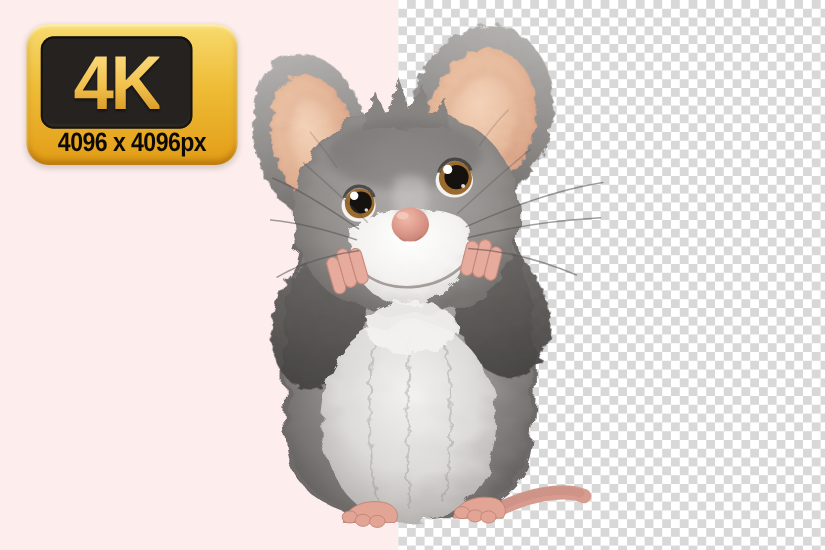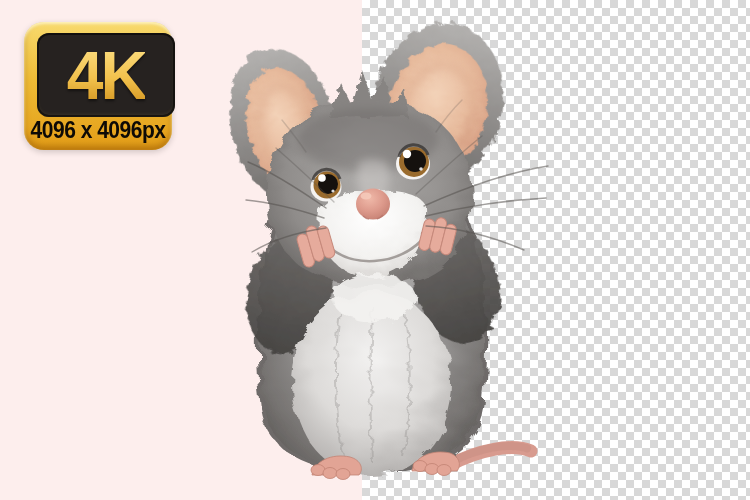--- a/index.html
+++ b/index.html
@@ -11,21 +11,21 @@
   .bg-left{position:absolute;left:0;top:0;width:362px;height:500px;background:#fdeeed;}
   
   .bg-right{
     position:absolute;left:362px;top:0;width:388px;height:500px;
     background-color:#ffffff;
     background-image:conic-gradient(#d8d8d8 25%, #ffffff 0 50%, #d8d8d8 0 75%, #ffffff 0);
     background-size:16px 16px;
   }
   
   .badge{
-    position:absolute;left:24px;top:22px;width:148px;height:128px;border-radius:20px;
+    position:absolute;left:24px;top:22px;width:192px;height:128px;border-radius:20px;
     background:linear-gradient(180deg,#f8da6e 0%,#eebc36 45%,#e39d17 100%);
     box-shadow:inset 0 2px 3px rgba(255,246,200,.9), inset 0 -4px 6px rgba(140,80,0,.5), 0 2px 6px rgba(0,0,0,.18);
   }
   .badge-panel{
     position:absolute;left:13px;top:11px;width:138px;height:84px;border-radius:12px;
     background:#262220;display:flex;align-items:center;justify-content:center;
     box-shadow:inset 0 0 0 2px rgba(0,0,0,.55), inset 0 -2px 4px rgba(255,220,120,.12);
   }
   .badge-4k{
     font-size:66px;font-weight:bold;line-height:1;letter-spacing:-3px;

